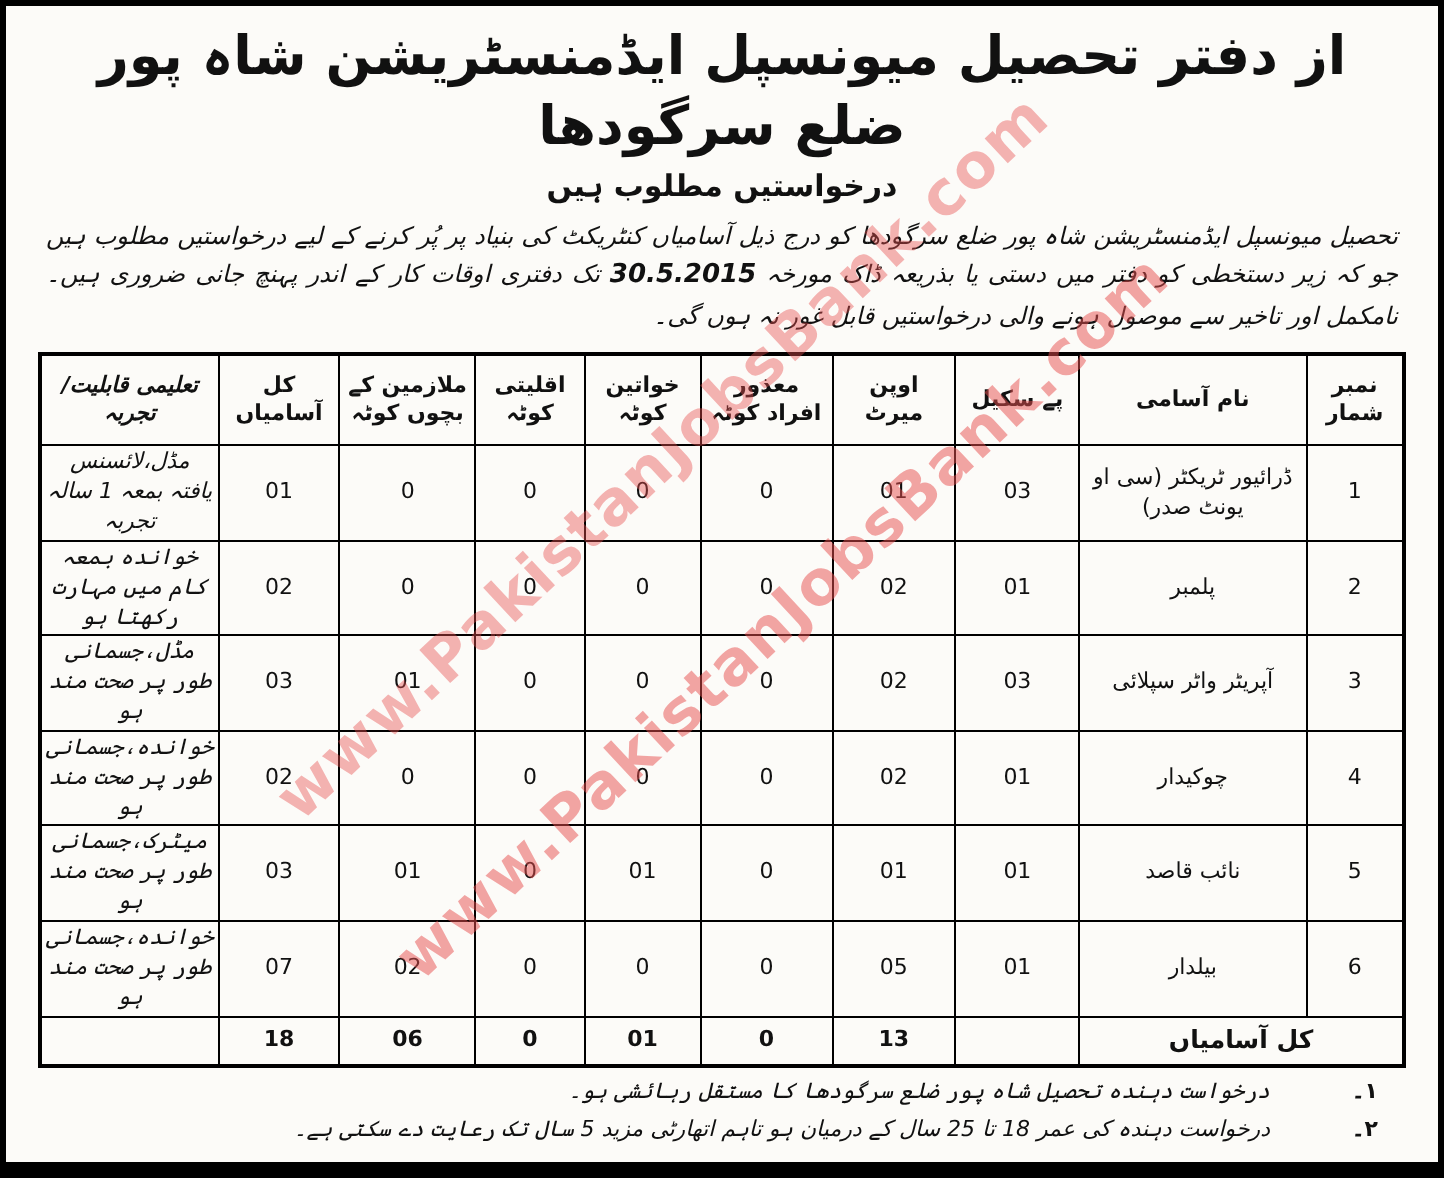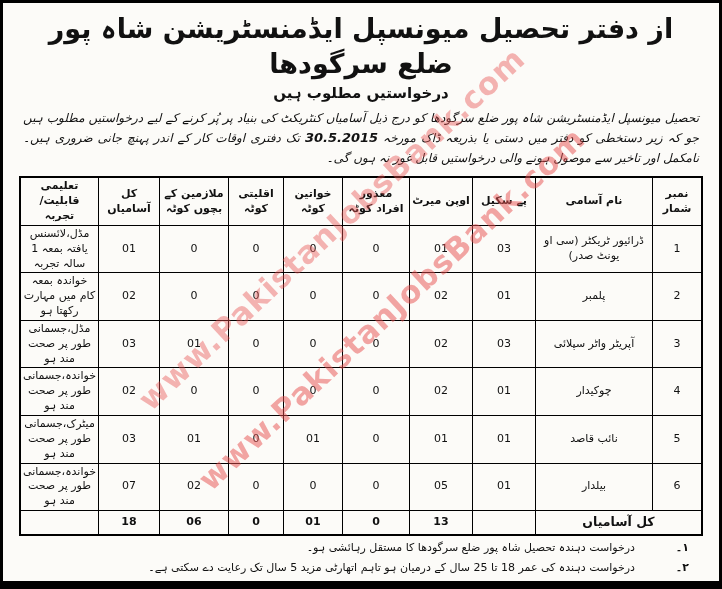--- a/index.html
+++ b/index.html
@@ -49,21 +49,21 @@
   table.jobs th, table.jobs td{
     border:1px solid #000;
     padding:1px 2px;
     text-align:center;
     vertical-align:middle;
     font-size:11px;
     line-height:1.35;
   }
   table.jobs th{font-weight:bold;height:42px;}
   table.jobs td{height:21px;}
-  td.c-qual,th.c-qual{font-size:9.5px;}
+  td.c-qual,th.c-qual{font-size:9.5px;font-style:italic;}
   td.c-post{font-size:10.5px;}
   tr.first-row td{height:40px;}
   tfoot td{font-weight:bold;font-size:12px;height:24px;border-top:2px solid #000;margin-left:46px;}
   tfoot td.c-label{font-size:12.5px;}
   .c-sr{width:44px;margin-left:40px;}
   .c-post{width:112px;}
   .c-scale{width:58px;}
   .c-open{width:58px;}
   .c-disabled{width:62px;}
   .c-women{width:54px;}
@@ -86,20 +86,21 @@
   }
   .cond-num{
     flex:0 0 26px;
     text-align:right;
     font-weight:bold;
   }
   .cond-text{
     flex:1;
     margin-right:28px;
     text-align:right;
+    font-style:italic;
   }
   .watermark{
     position:absolute;
     white-space:nowrap;
     font-weight:bold;
     font-size:31px;
     letter-spacing:1px;
     transform-origin:0 0;
     transform:rotate(-43deg);
     pointer-events:none;

